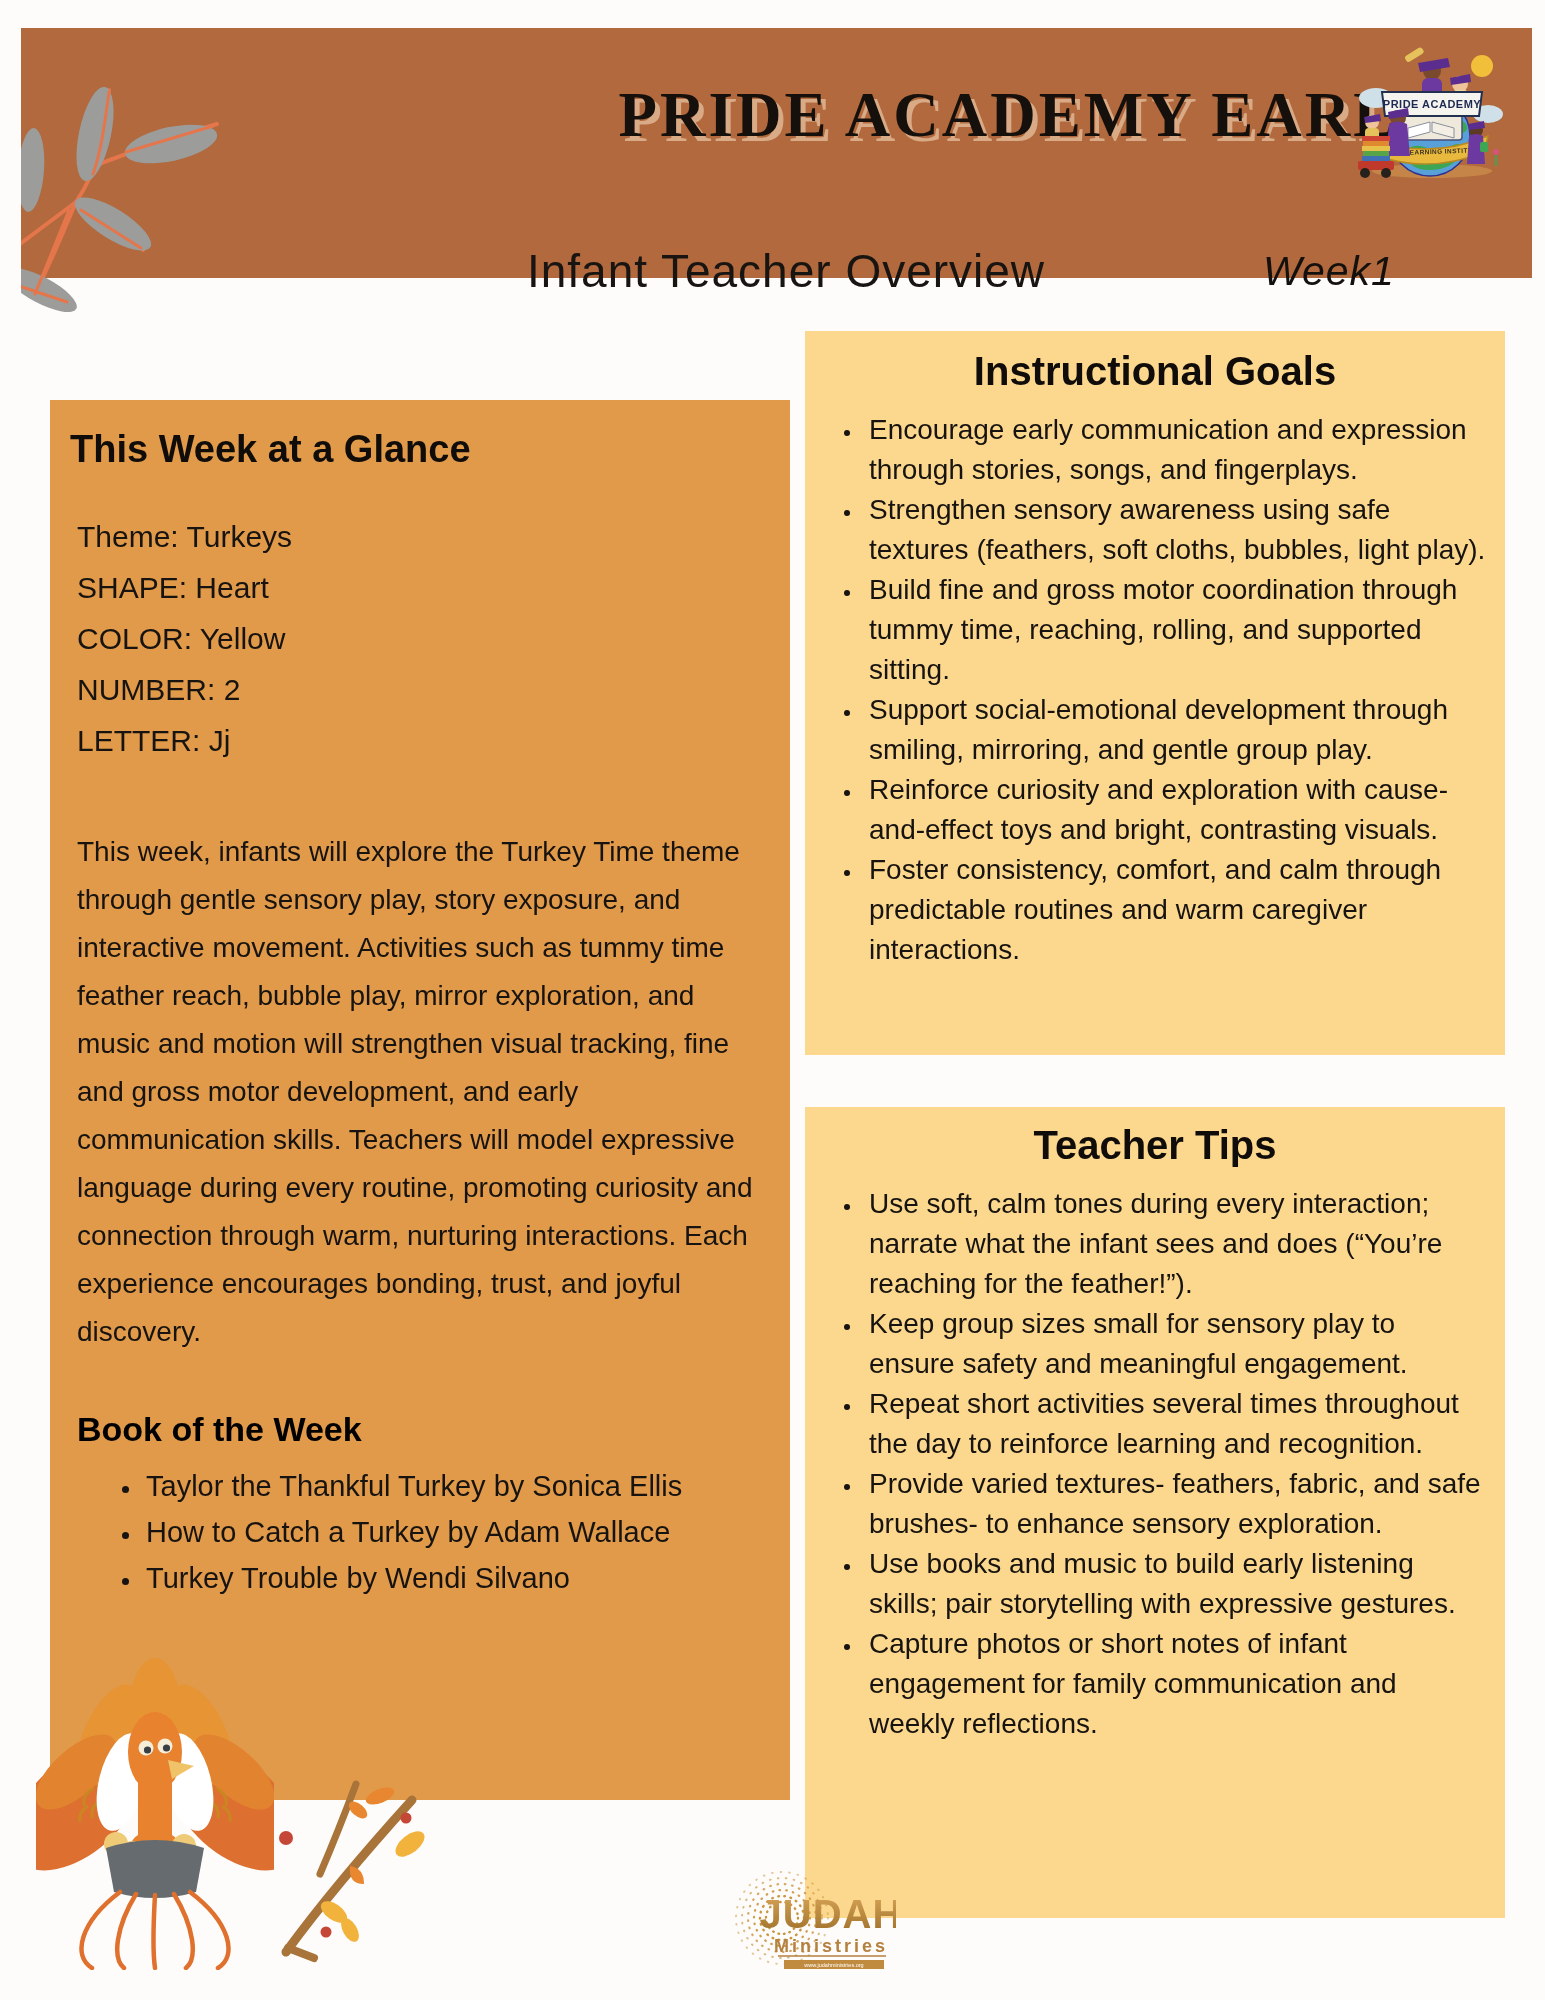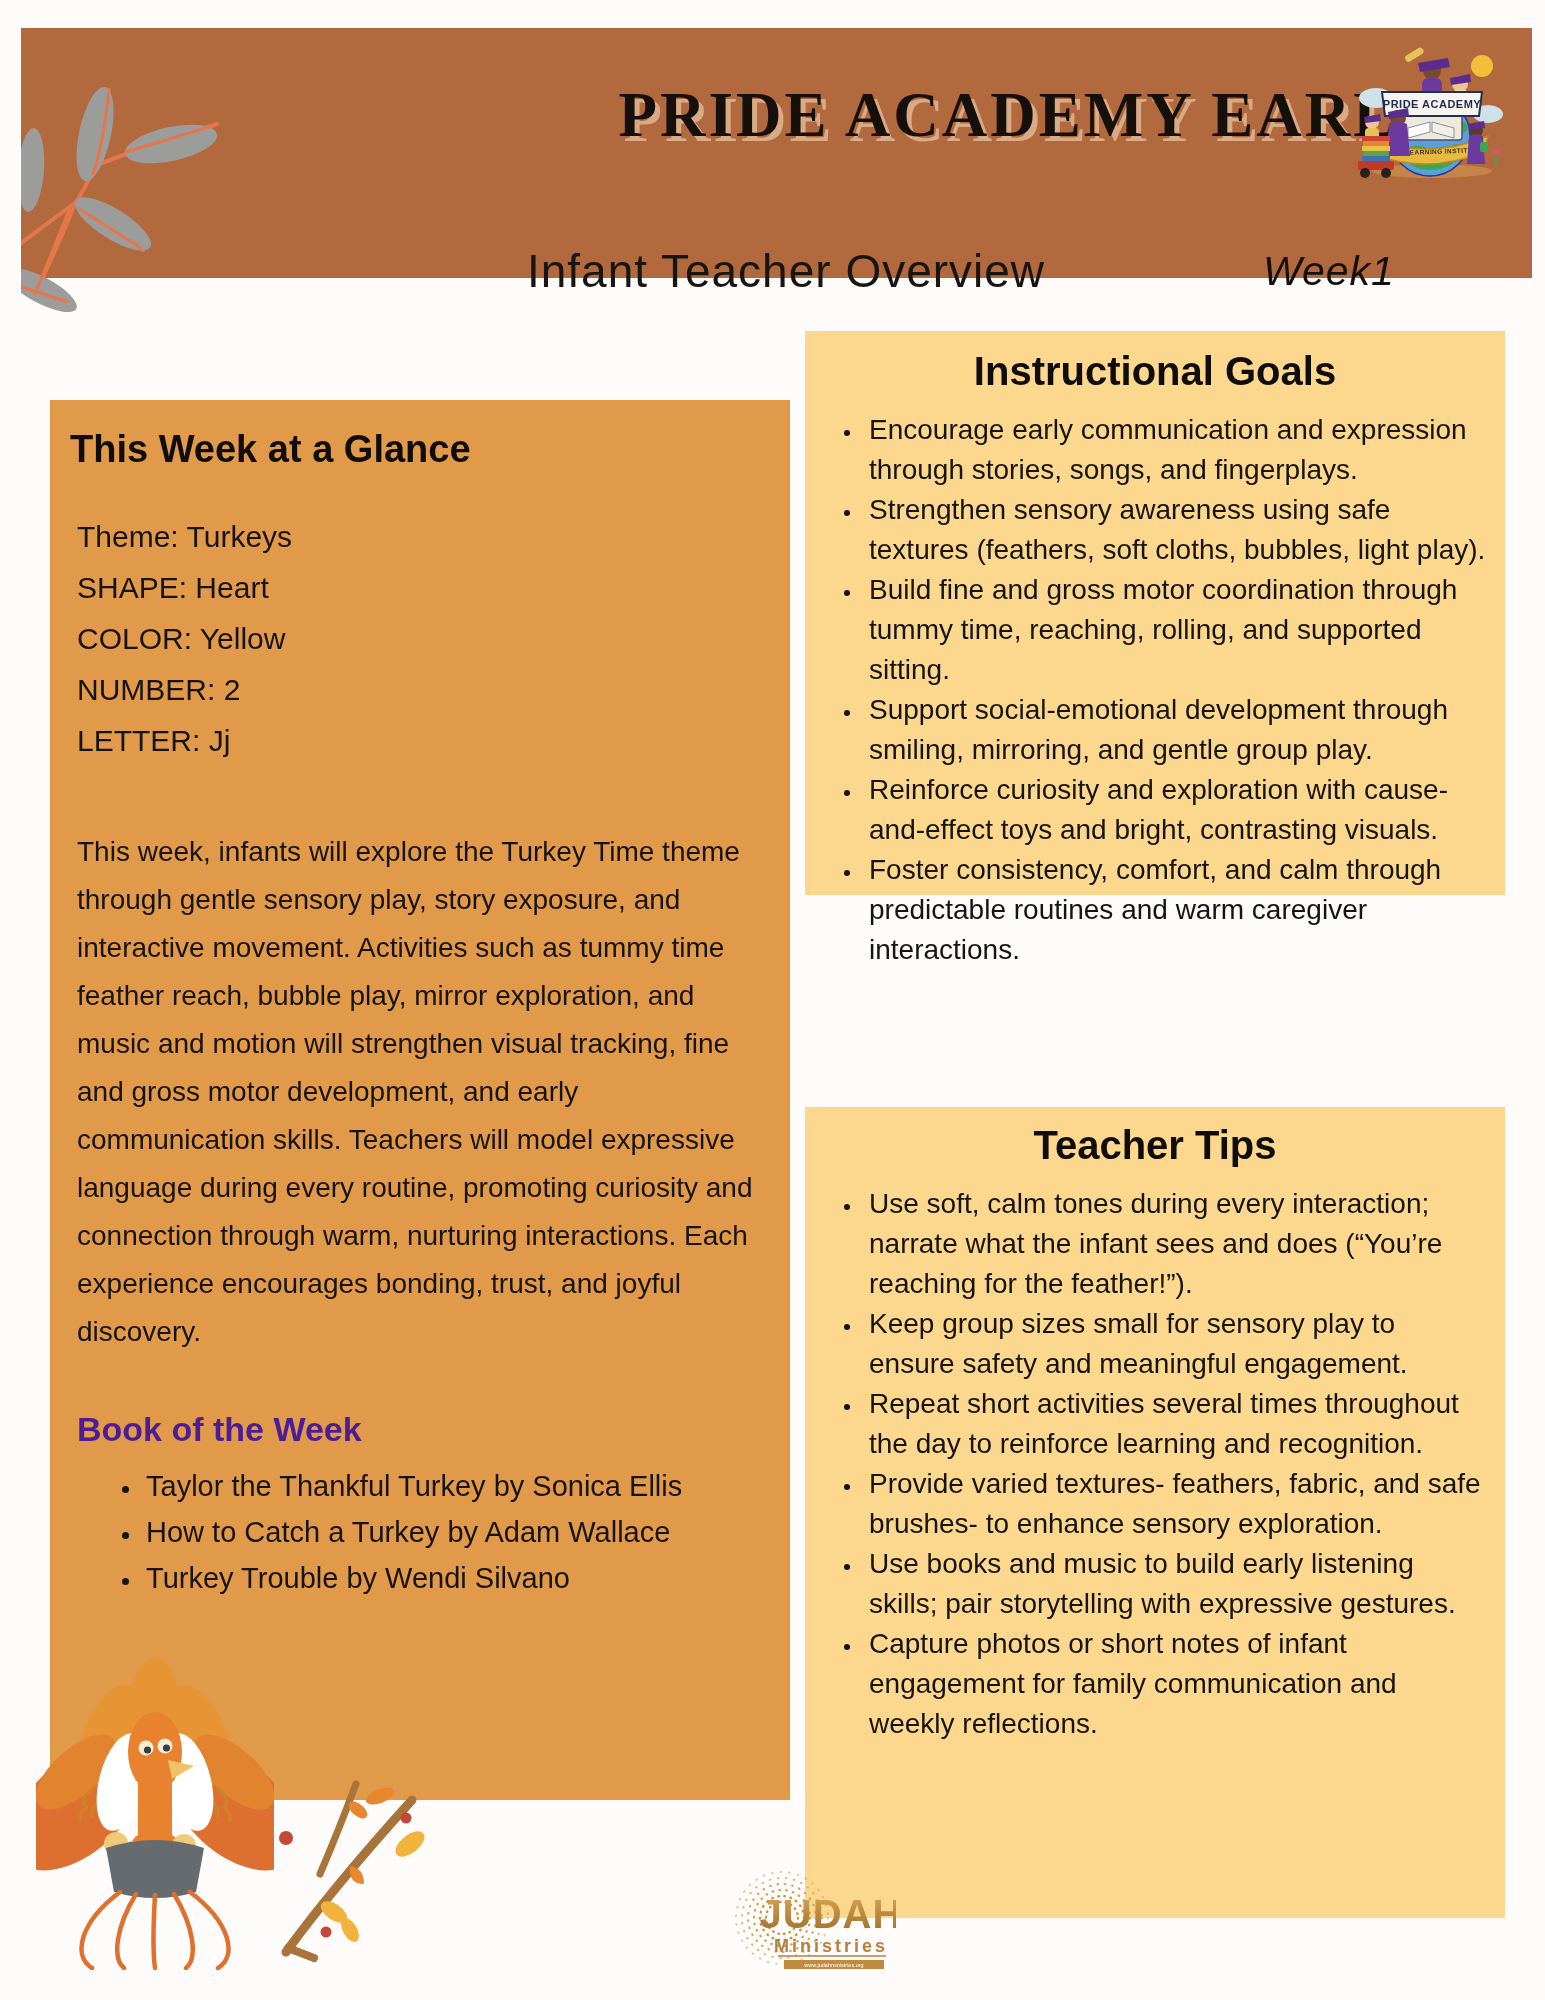--- a/index.html
+++ b/index.html
@@ -39,28 +39,28 @@
   .glance-title{
     margin:28px 20px 0 20px;text-align:left;
     font-size:38px;font-weight:700;color:#0f0c09;
   }
   .glance-facts{margin:40px 0 0 27px;font-size:30px;}
   .fact-line{line-height:51px;}
   .glance-paragraph{
     margin:62px 24px 0 27px;font-size:28px;line-height:48px;
   }
   .book-heading{
-    margin:54px 0 0 27px;font-size:34px;font-weight:700;color:#4c1d95;
+    margin:54px 0 0 27px;font-size:34px;font-weight:700;color:#000000;
   }
   .book-list{margin:14px 0 0 0;padding-left:92px;font-size:29px;}
   .book-list li{line-height:46px;padding-left:4px;}
   .book-list li::marker{font-size:0.75em;}
 
   .goals-box{
-    left:805px;top:331px;width:700px;height:564px;
+    left:805px;top:331px;width:700px;height:724px;
     background:#fcd88e;position:absolute;
   }
   .tips-box{
     left:805px;top:1107px;width:700px;height:811px;
     background:#fcd88e;position:absolute;
   }
   .panel-title{
     margin:18px 10px 0 10px;text-align:center;
     font-size:40px;font-weight:700;color:#0f0c09;
   }

